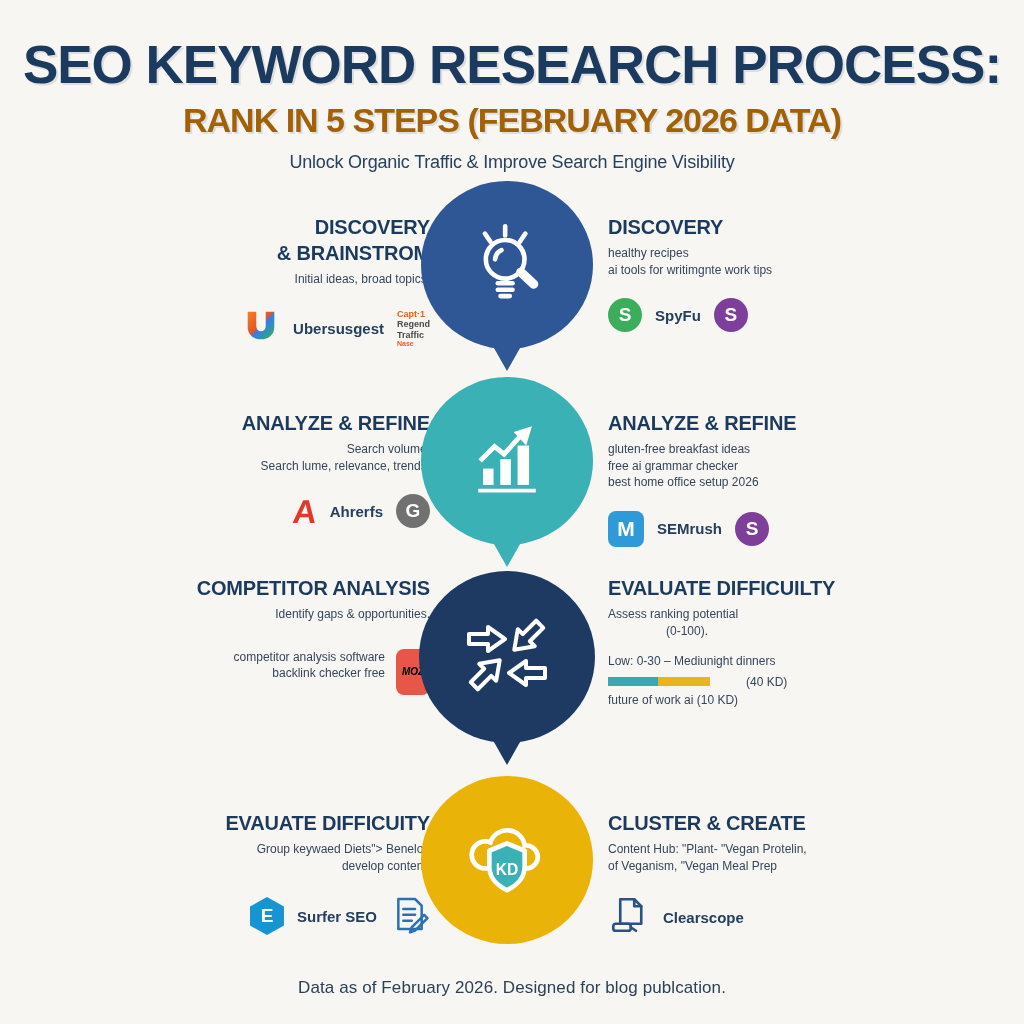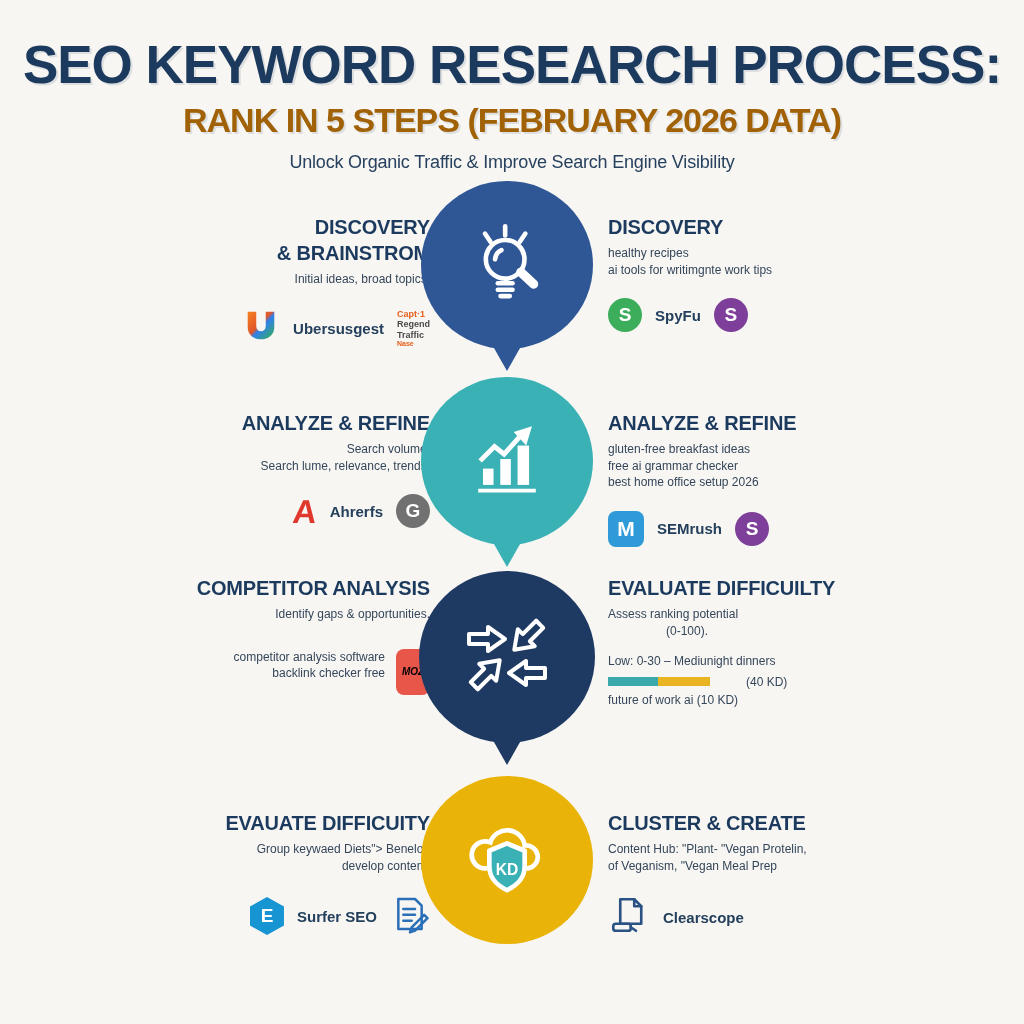--- a/index.html
+++ b/index.html
@@ -285,14 +285,15 @@
             <path d="M30,6 v8 h8"></path>
             <rect x="6" y="34" width="20" height="8" rx="3"></rect>
             <path d="M26,38 l6,4"></path>
           </g>
         </svg>
       </span>
       <span class="tool-label">Clearscope</span>
     </div>
   </div>
 
+  <div class="footer">Data as of February 2026. Designed for blog publcation.</div>
 
 </div>
 
 </body></html>

